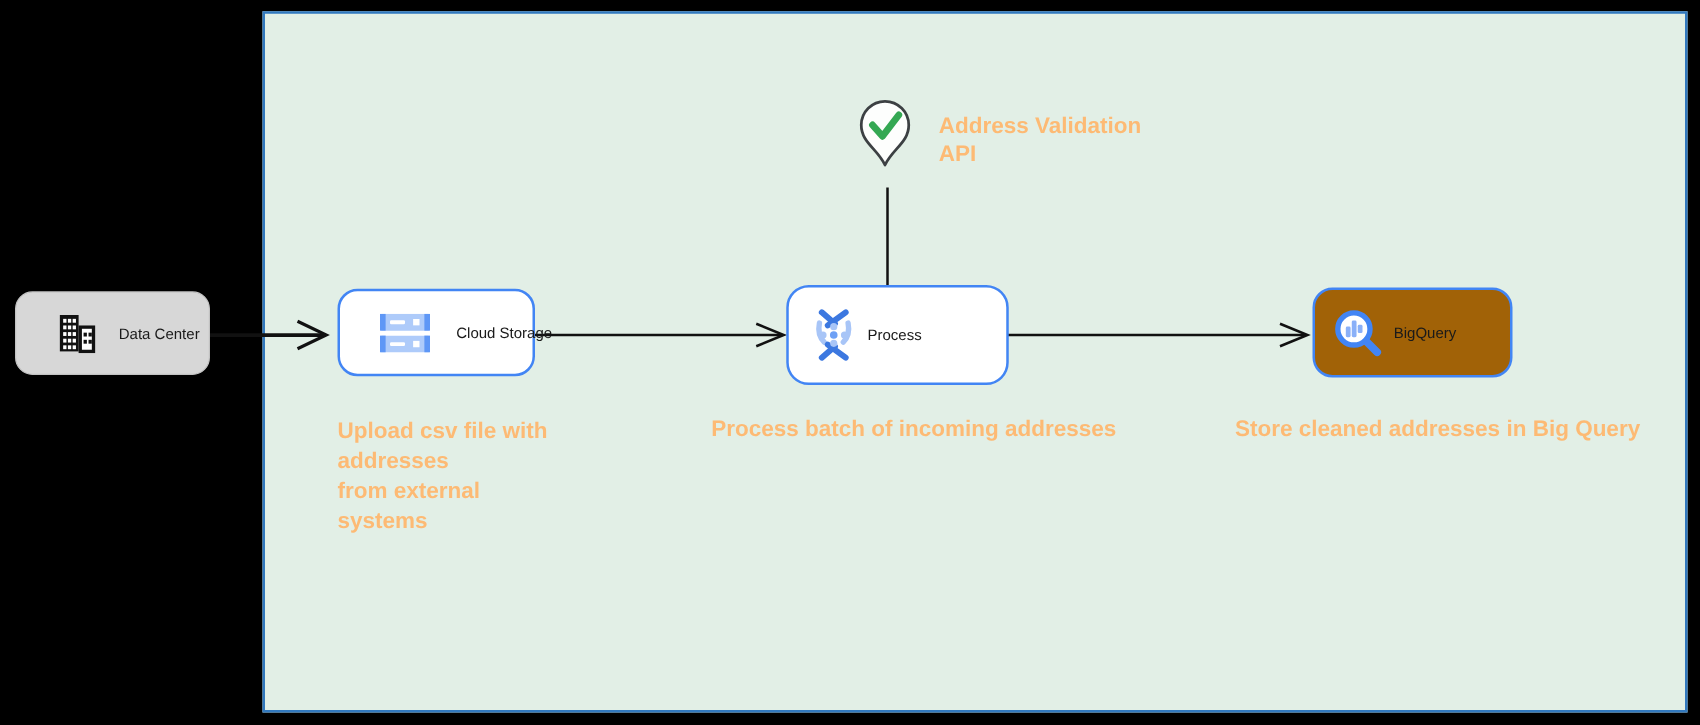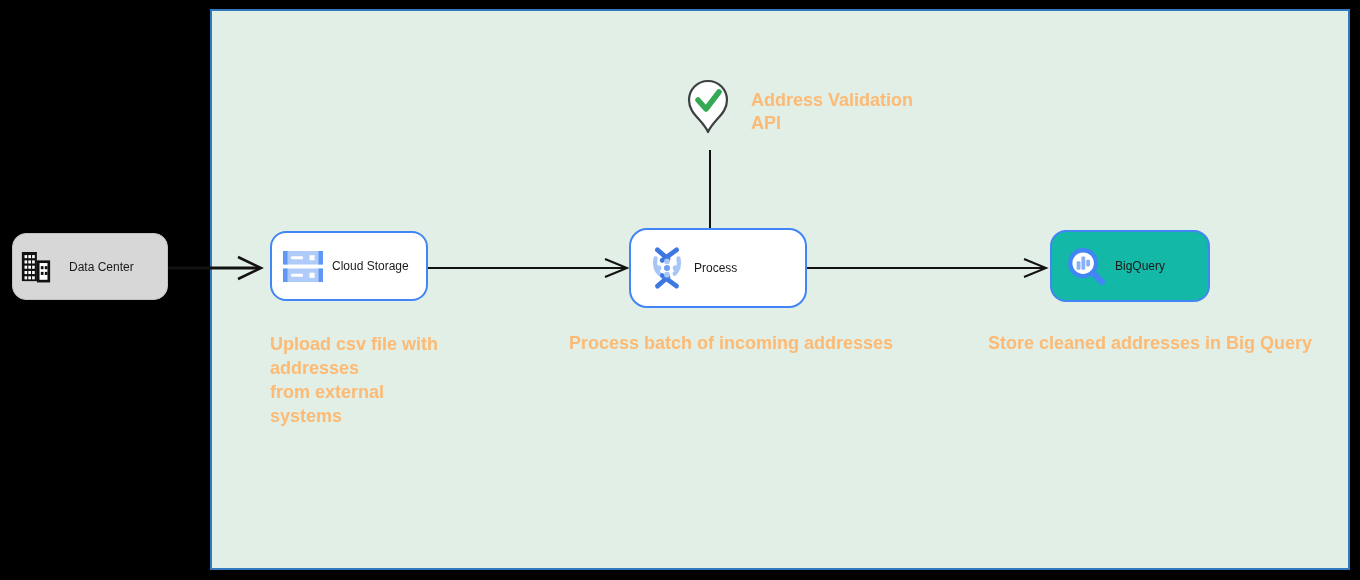--- a/index.html
+++ b/index.html
@@ -11,24 +11,24 @@
   .panel{
     position:absolute;left:210px;top:9px;width:1140px;height:561px;
     box-sizing:border-box;background:#e2efe6;border:2.5px solid #3178be;
   }
   svg.overlay{position:absolute;left:0;top:0;width:1360px;height:580px;pointer-events:none;}
   .node{
     position:absolute;box-sizing:border-box;display:flex;align-items:center;
     font-size:12px;color:#1a1a1a;
   }
   .node .lbl{white-space:nowrap;}
-  .node-dc{left:12px;top:233px;width:156px;height:67px;background:#d7d7d7;border:1px solid #c2c2c2;border-radius:14px;padding-left:8px;gap:18px;}
-  .node-cs{left:270px;top:231px;width:158px;height:70px;background:#fff;border:2.5px solid #4285f4;border-radius:16px;padding-left:11px;gap:9px;}
+  .node-dc{left:12px;top:233px;width:156px;height:67px;background:#d7d7d7;border:1px solid #c2c2c2;border-radius:14px;padding-left:34px;gap:18px;}
+  .node-cs{left:270px;top:231px;width:158px;height:70px;background:#fff;border:2.5px solid #4285f4;border-radius:16px;padding-left:32px;gap:21px;}
   .node-df{left:629px;top:228px;width:178px;height:80px;background:#fff;border:2.5px solid #4285f4;border-radius:18px;padding-left:15px;gap:6px;}
-  .node-bq{left:1050px;top:230px;width:160px;height:72px;background:#14b8a6;border:2.5px solid #4285f4;border-radius:16px;padding-left:13px;gap:8px;}
+  .node-bq{left:1050px;top:230px;width:160px;height:72px;background:#a16207;border:2.5px solid #4285f4;border-radius:16px;padding-left:13px;gap:8px;}
   .caption{position:absolute;font-size:18px;line-height:24px;white-space:pre-line;color:#fdba74;font-weight:bold;}
   .cap-cs{left:270px;top:332px;width:230px;}
   .cap-df{left:569px;top:331px;white-space:nowrap;}
   .cap-bq{left:988px;top:331px;white-space:nowrap;}
   .cap-av{left:751px;top:89px;line-height:23px;}
   .icon{flex:0 0 auto;display:block;}
 </style>
 </head>
 <body>
 

